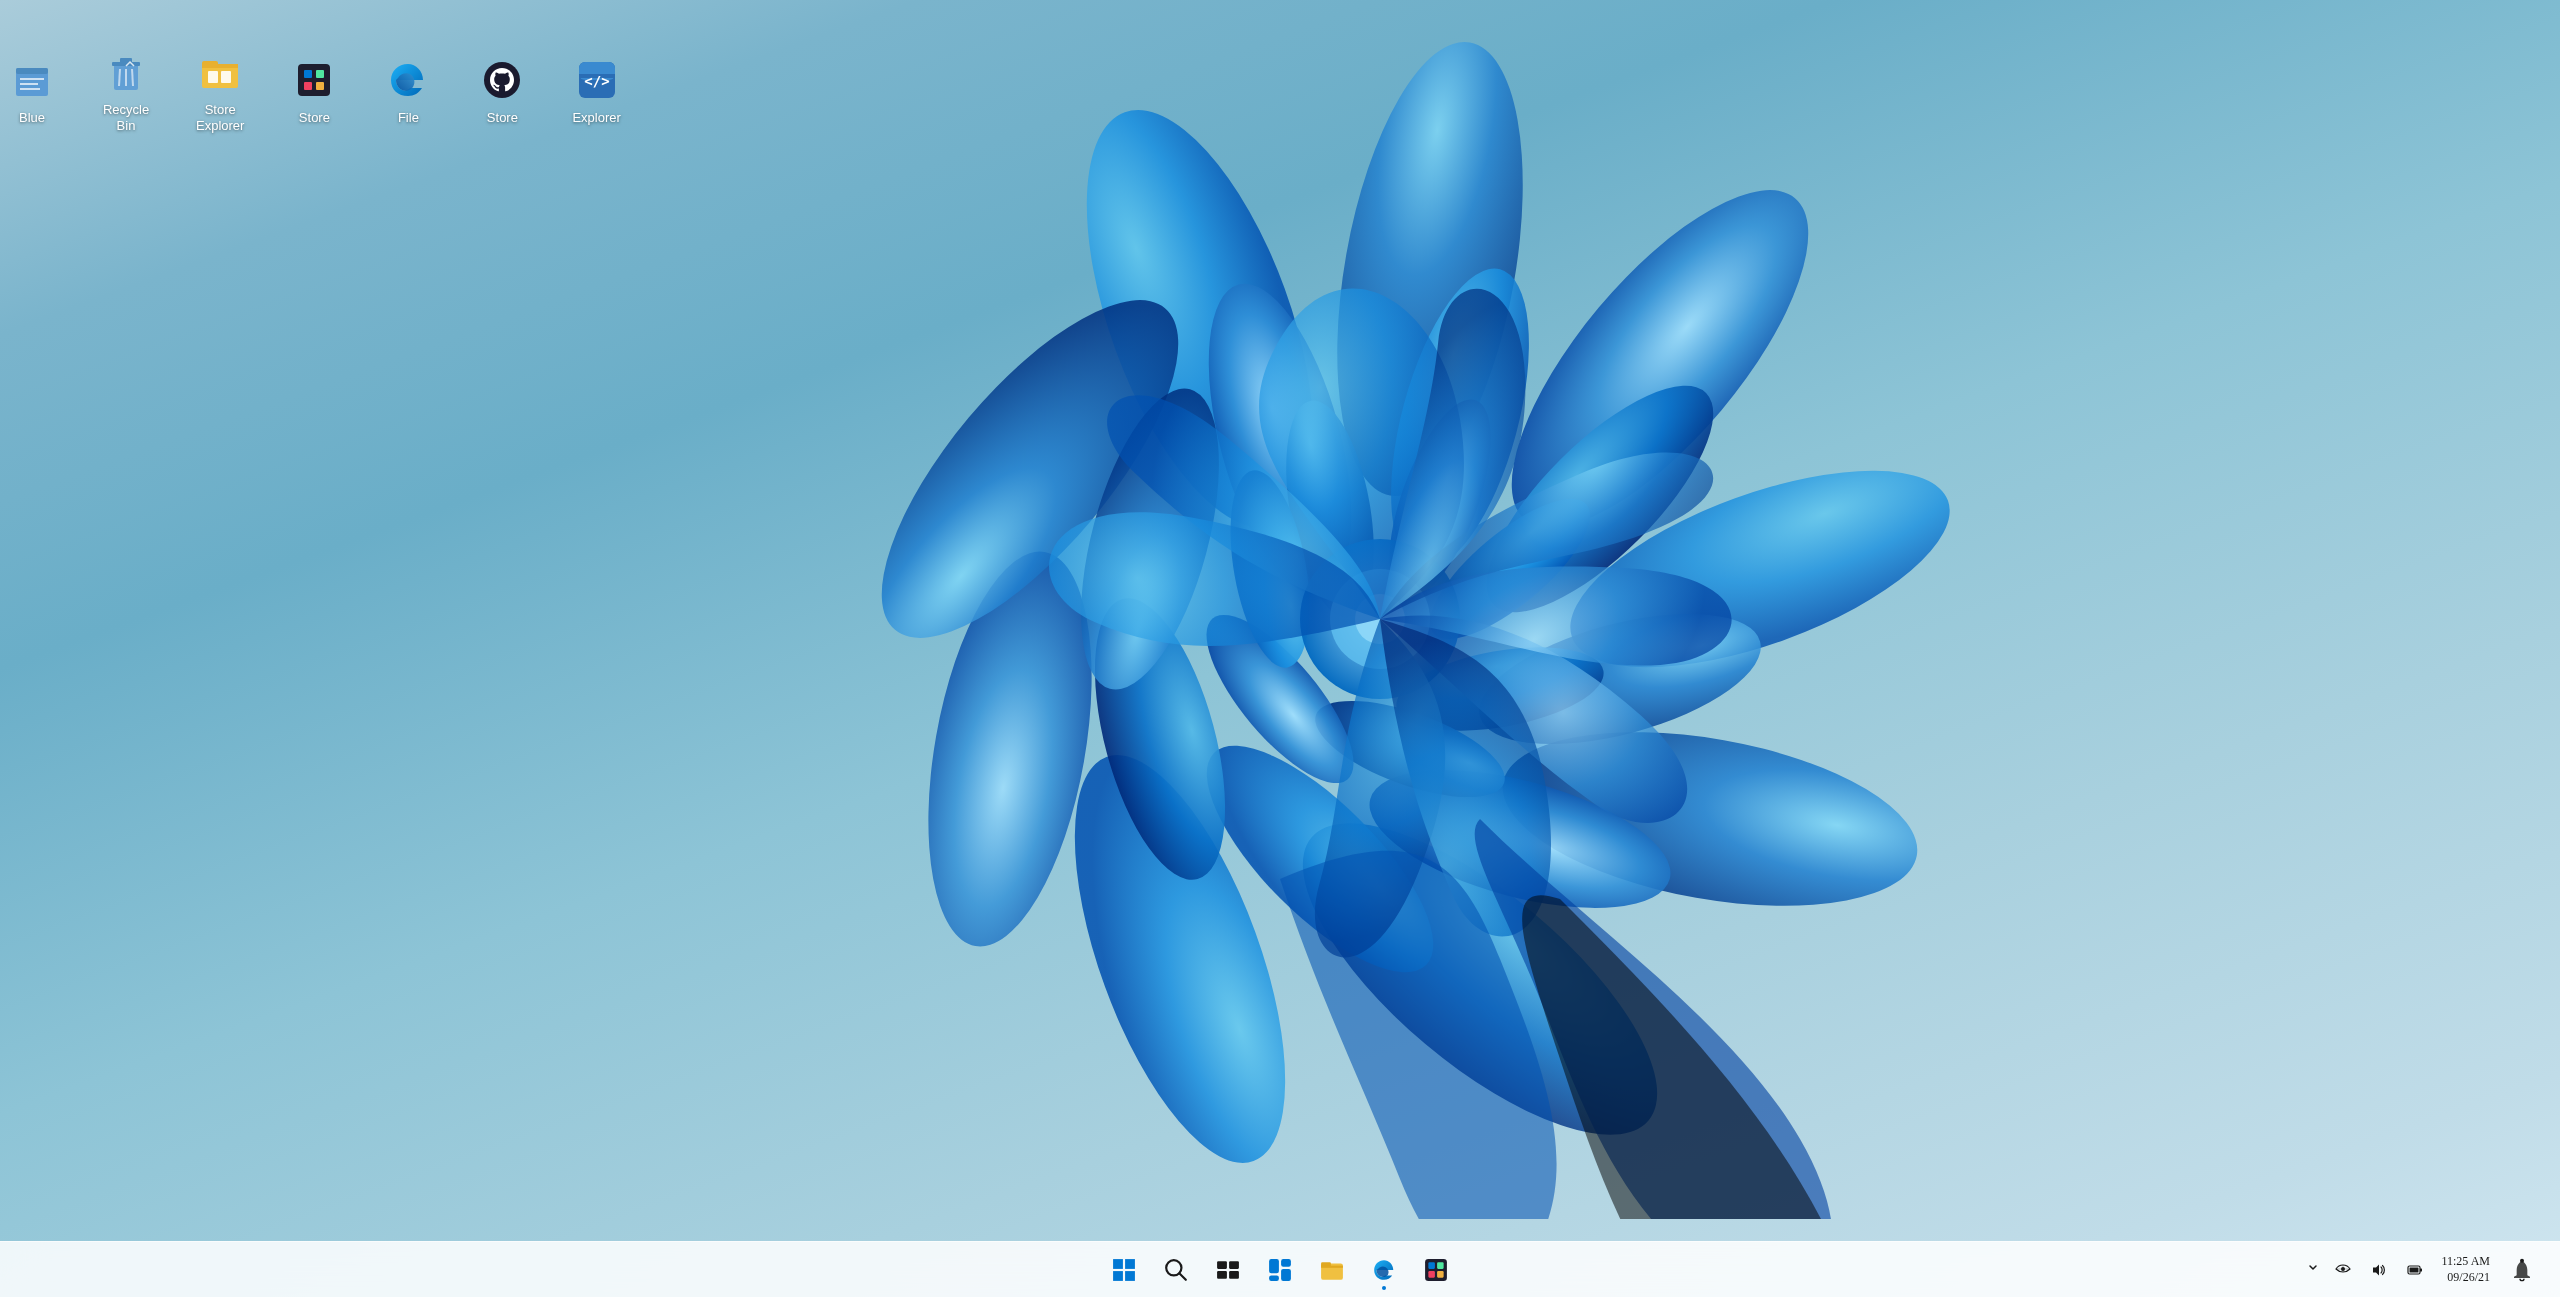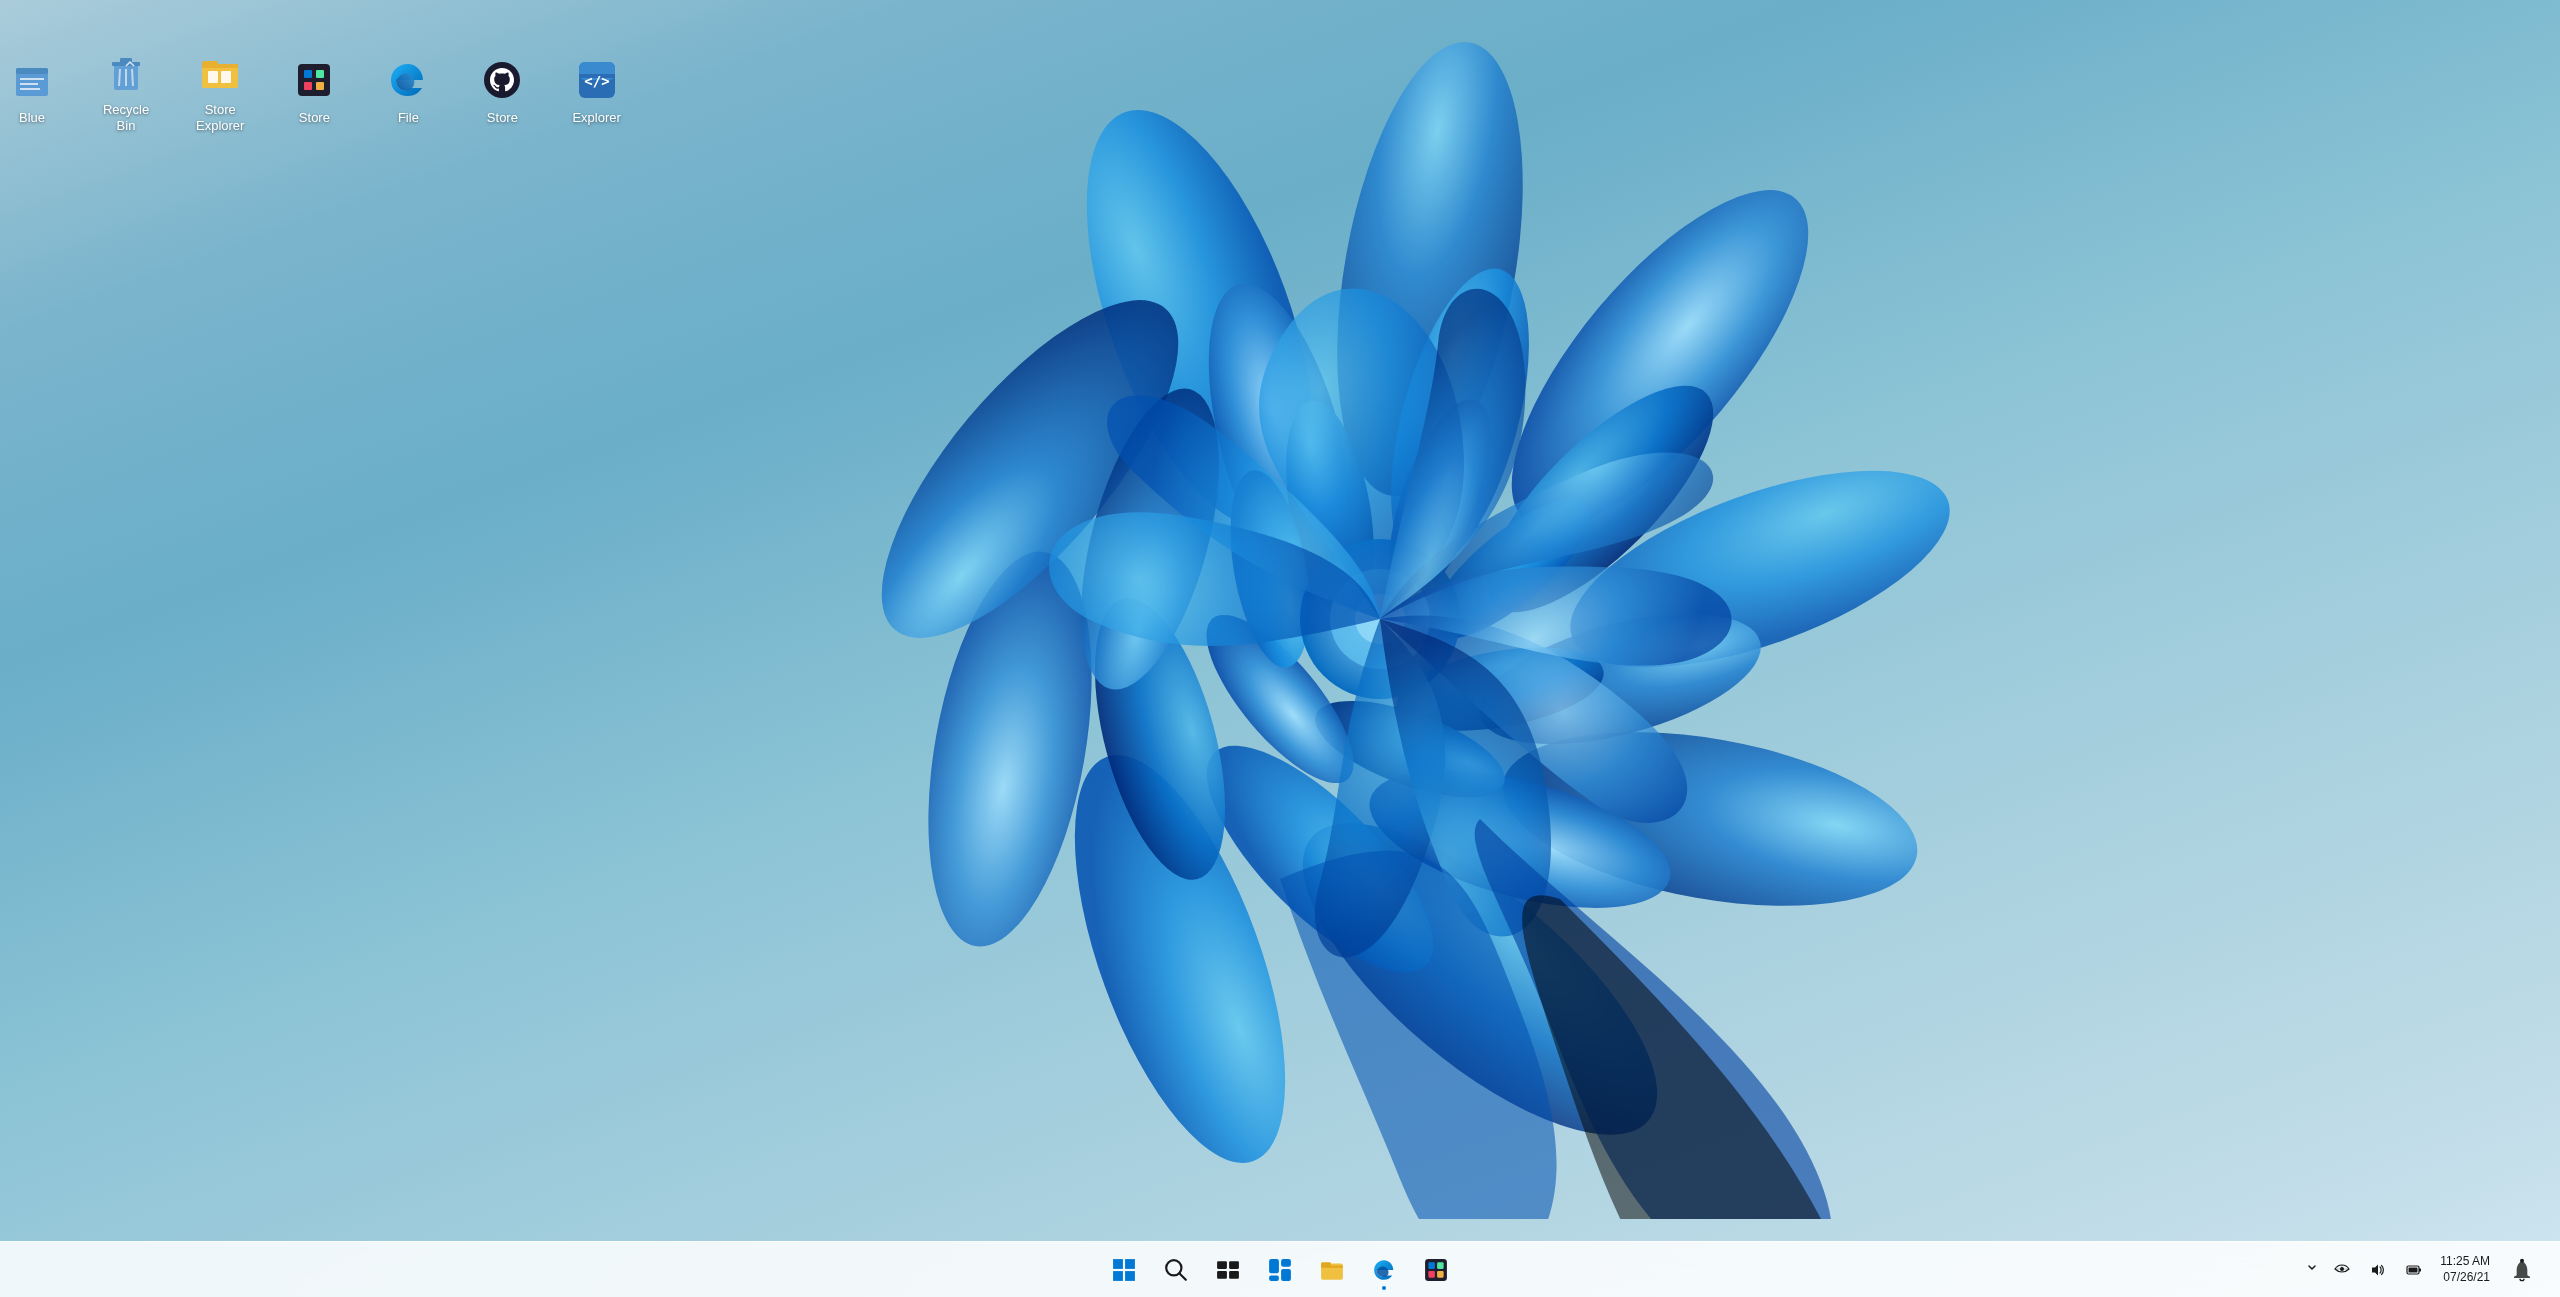--- a/index.html
+++ b/index.html
@@ -88,20 +88,21 @@
       left: 0;
       right: 0;
       height: 56px;
       background: rgba(255,255,255,0.85);
       backdrop-filter: blur(20px);
       display: flex;
       align-items: center;
       justify-content: space-between;
       padding: 0 16px;
       border-top: 1px solid rgba(255,255,255,0.6);
+      font-family: Liberation Serif, serif;
     }
 
     .taskbar-center {
       display: flex;
       align-items: center;
       gap: 8px;
       position: absolute;
       left: 50%;
       transform: translateX(-50%);
     }
@@ -458,21 +459,21 @@
       <div class="taskbar-system" title="Battery">
         <svg width="16" height="16" viewBox="0 0 16 16" fill="none">
           <rect x="1" y="4" width="12" height="8" rx="1.5" stroke="#1a1a1a" stroke-width="1.2"></rect>
           <rect x="13" y="6.5" width="2" height="3" rx="0.5" fill="#1a1a1a"></rect>
           <rect x="2.5" y="5.5" width="9" height="5" rx="0.5" fill="#1a1a1a"></rect>
         </svg>
       </div>
 
       <div class="datetime-block">
         <span>11:25 AM</span>
-        <span>07/26/21</span>
+        <span>09/26/21</span>
       </div>
 
       <div class="taskbar-item" title="Notifications">
         <svg width="18" height="18" viewBox="0 0 18 18" fill="none">
           <path d="M9 2 C9 2 5 4 5 9 L5 13 L3 14 L3 15 L15 15 L15 14 L13 13 L13 9 C13 4 9 2 9 2 Z" fill="#1a1a1a" opacity="0.8"></path>
           <path d="M7.5 15.5 C7.5 16.3 8.2 17 9 17 C9.8 17 10.5 16.3 10.5 15.5" stroke="#1a1a1a" stroke-width="1"></path>
           <circle cx="9" cy="2" r="1.5" fill="#1a1a1a"></circle>
         </svg>
       </div>
     </div>

